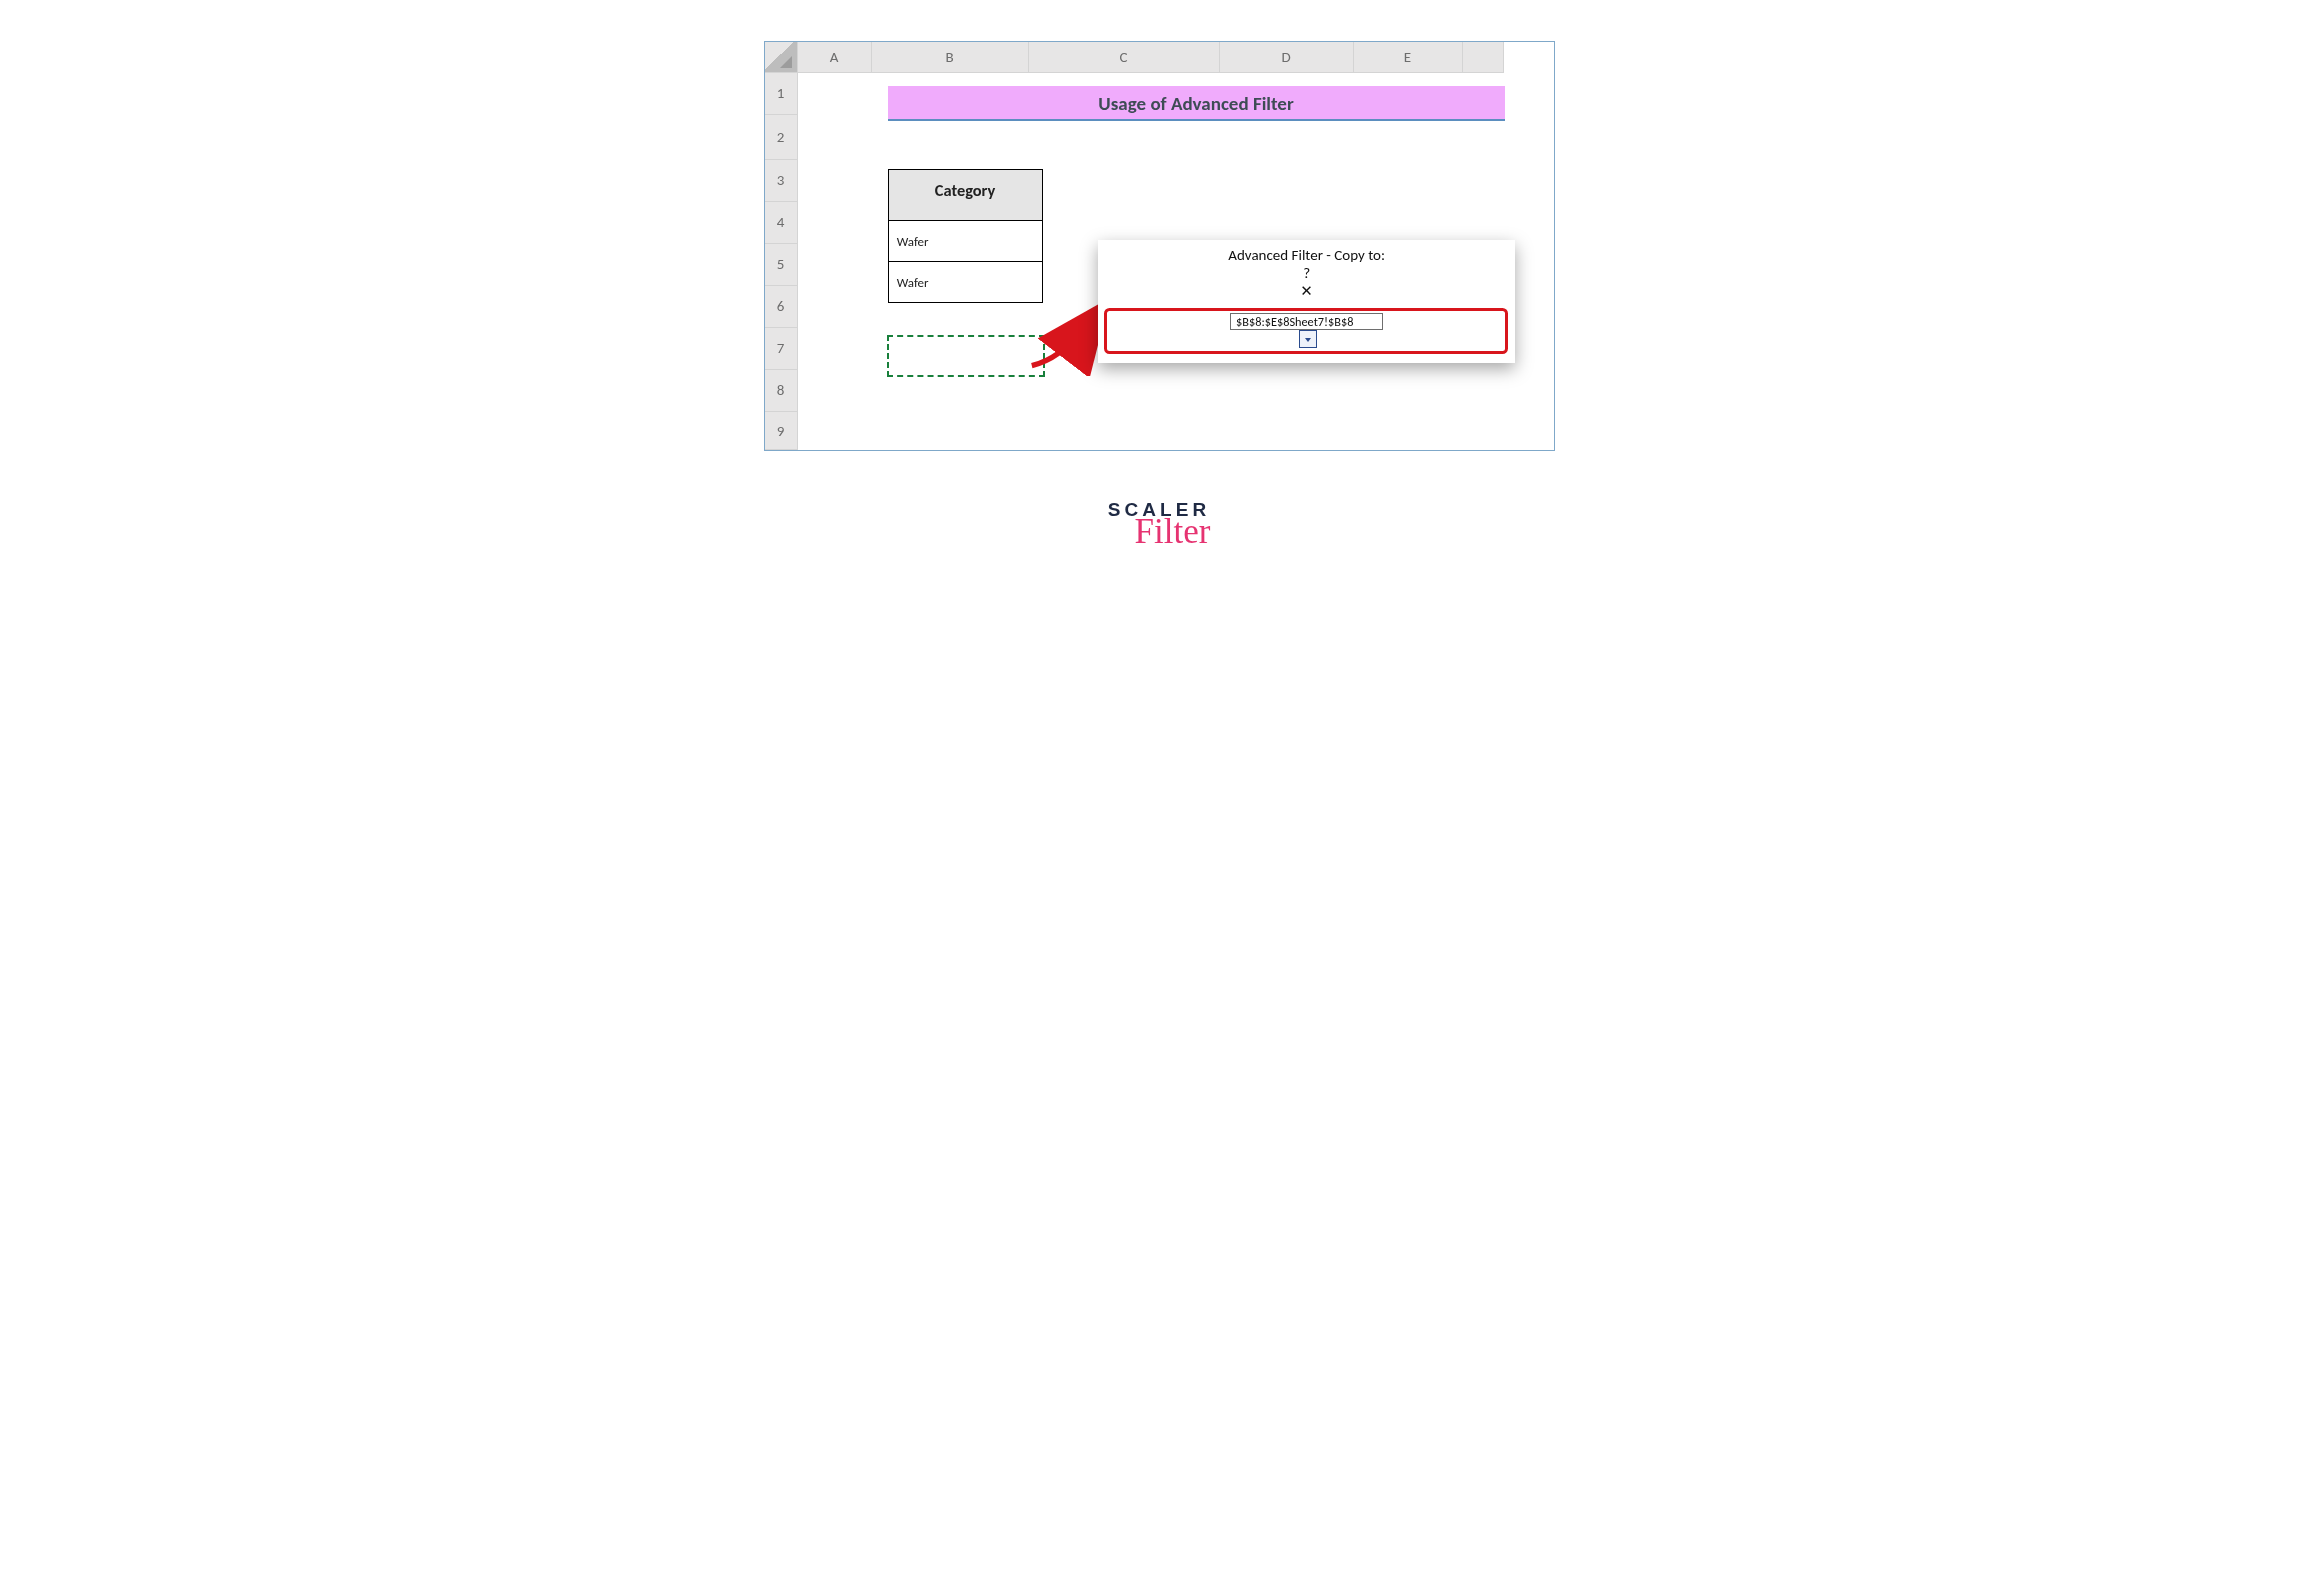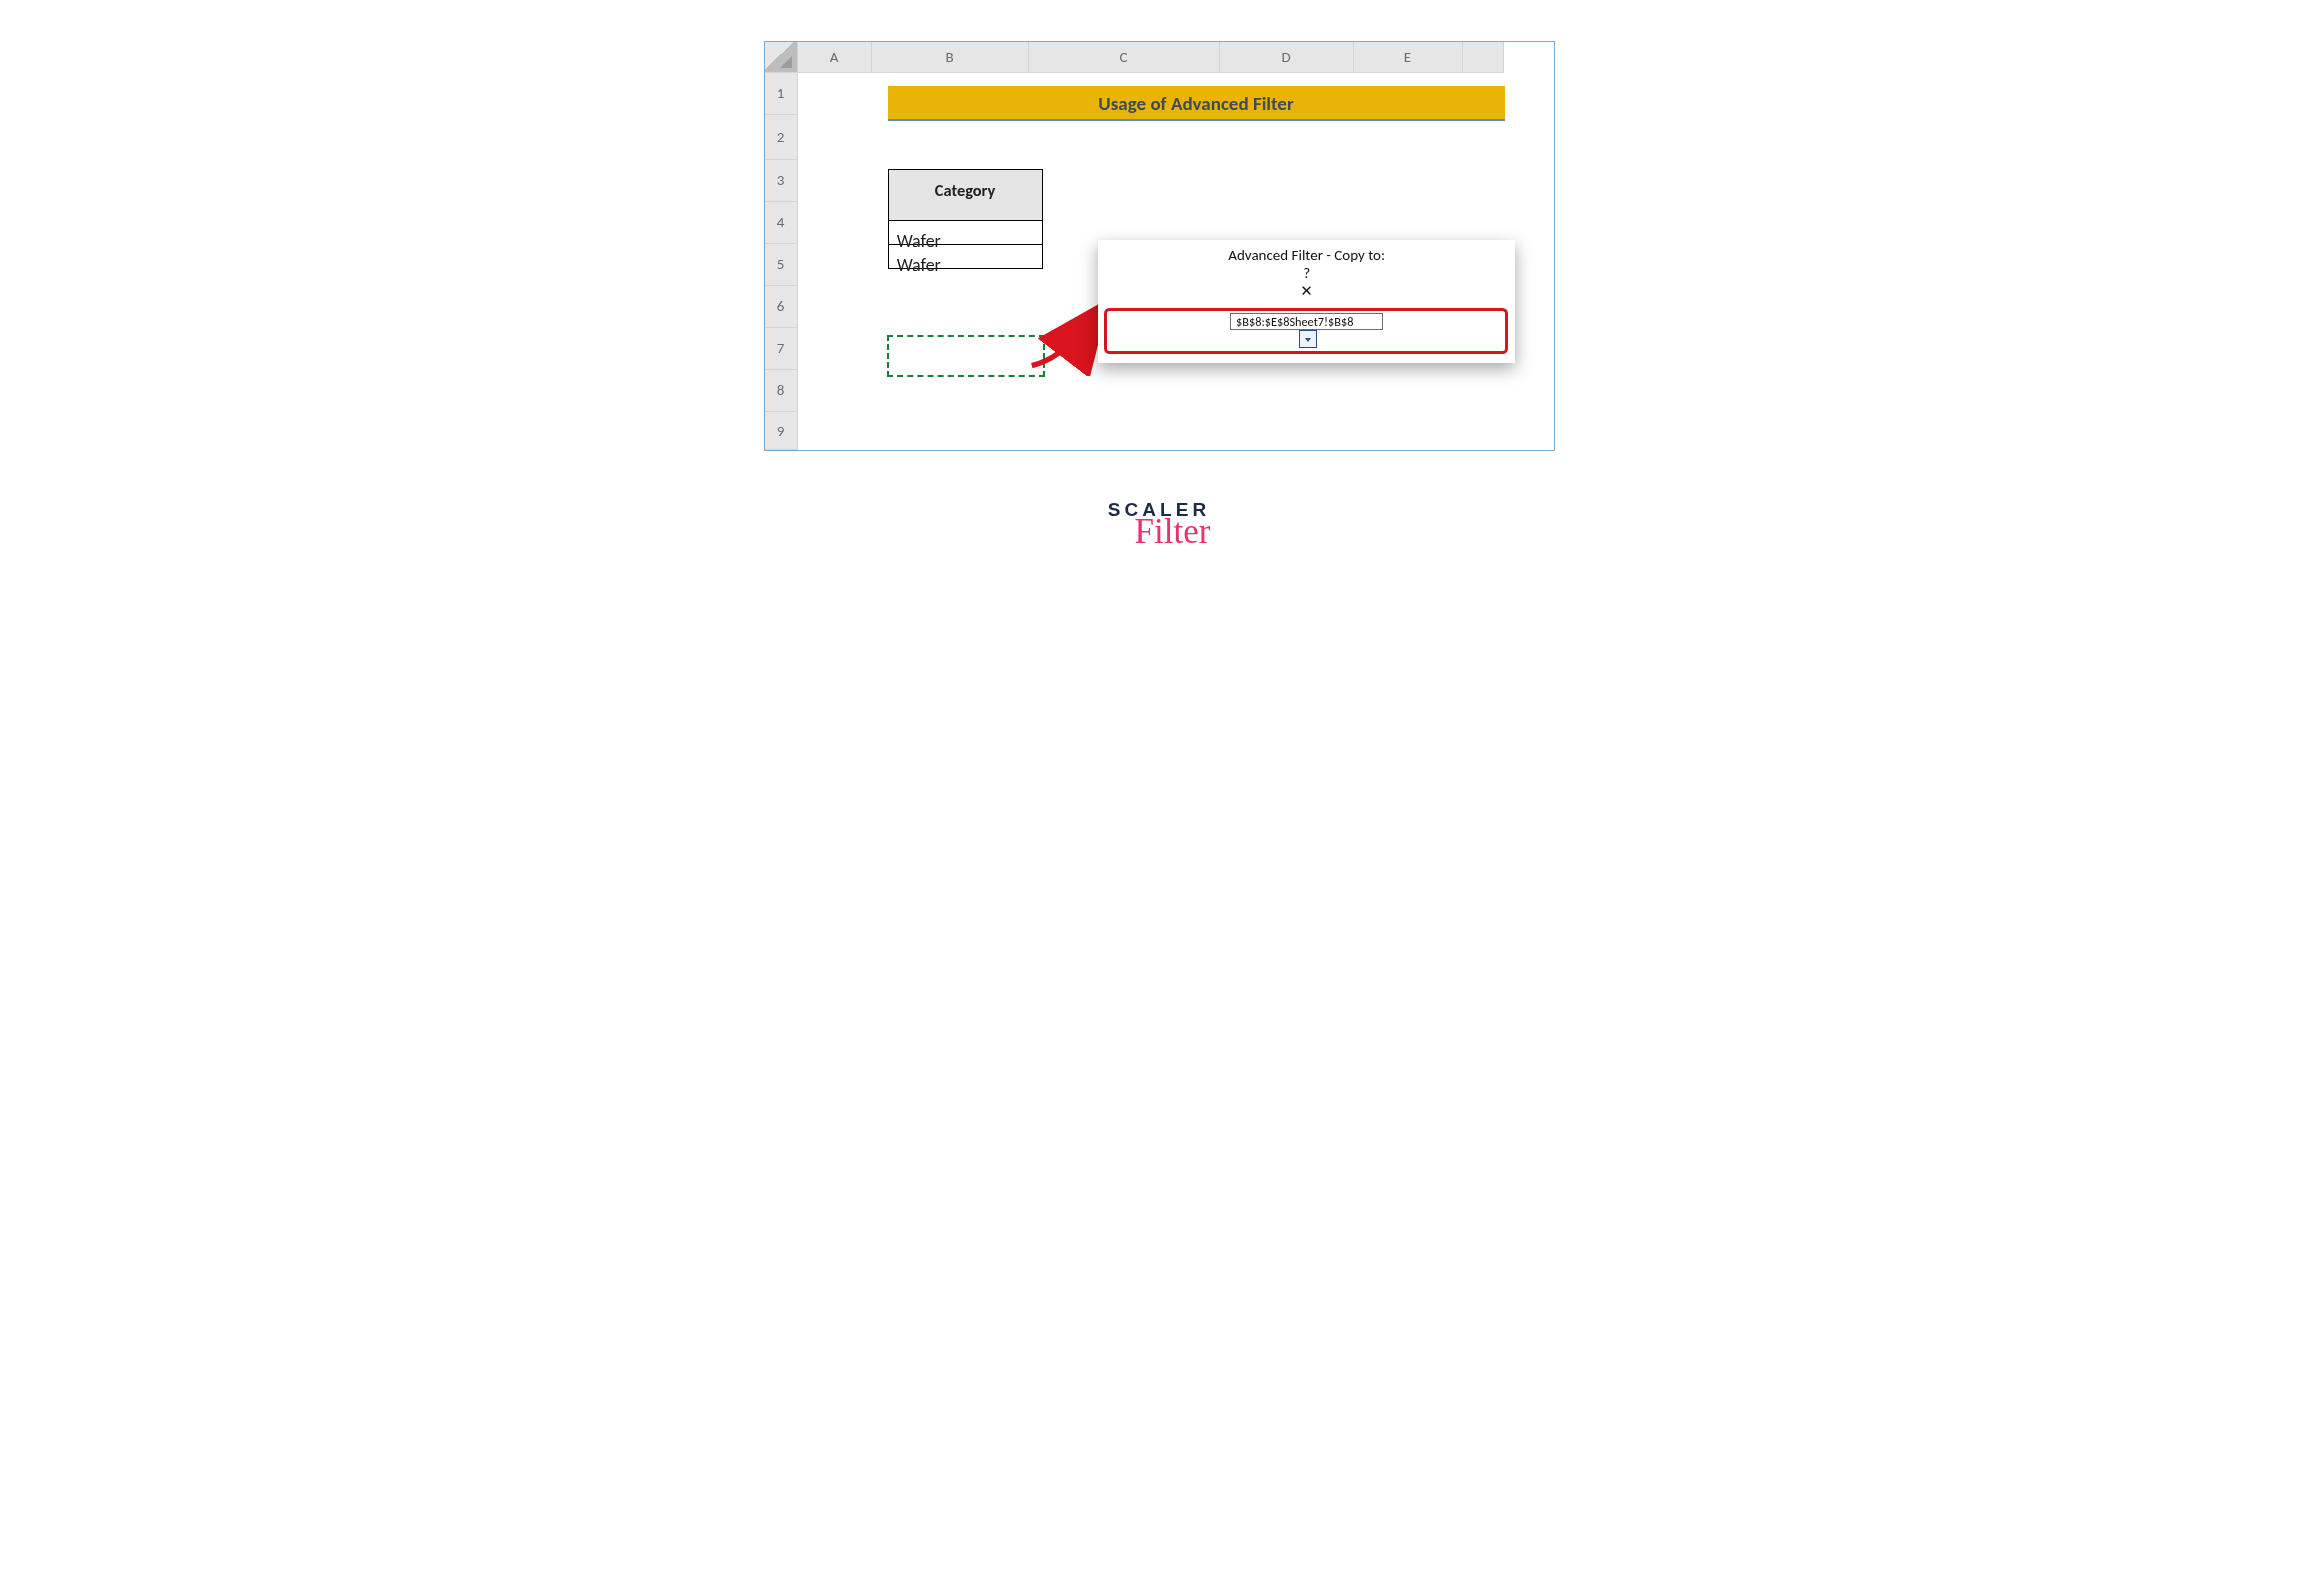--- a/index.html
+++ b/index.html
@@ -60,21 +60,21 @@
   }
   .r2 { height: 45px; }
   .r9 { height: 38px; }
 
   .title-band {
     position:absolute;
     left: 123px;
     top: 44px;
     width: 617px;
     height: 35px;
-    background: #eab308;
+    background: #f0abfc;
     border-bottom: 2.4px solid #5b8ebf;
     font-size: 19px;
     font-weight: 700;
     color: #3e4c55;
     text-align: center;
     line-height: 35px;
   }
 
   .small-table {
     position: absolute;
@@ -89,24 +89,24 @@
     line-height:41px;
     text-align:center;
     font-weight:700;
     font-size:16.4px;
     color:#222;
   }
   .small-table .td {
     background:#fff;
     border:0.7px solid #000;
     border-top:none;
-    height:24px;
+    height:41px;
     line-height:41px;
     padding-left:8.2px;
-    font-size:18px;
+    font-size:13px;
     color:#222;
   }
 
   .marquee {
     position:absolute;
     left:122px;
     top:293px;
     width:158px;
     height:42px;
     border:2px dashed #187f3b;

